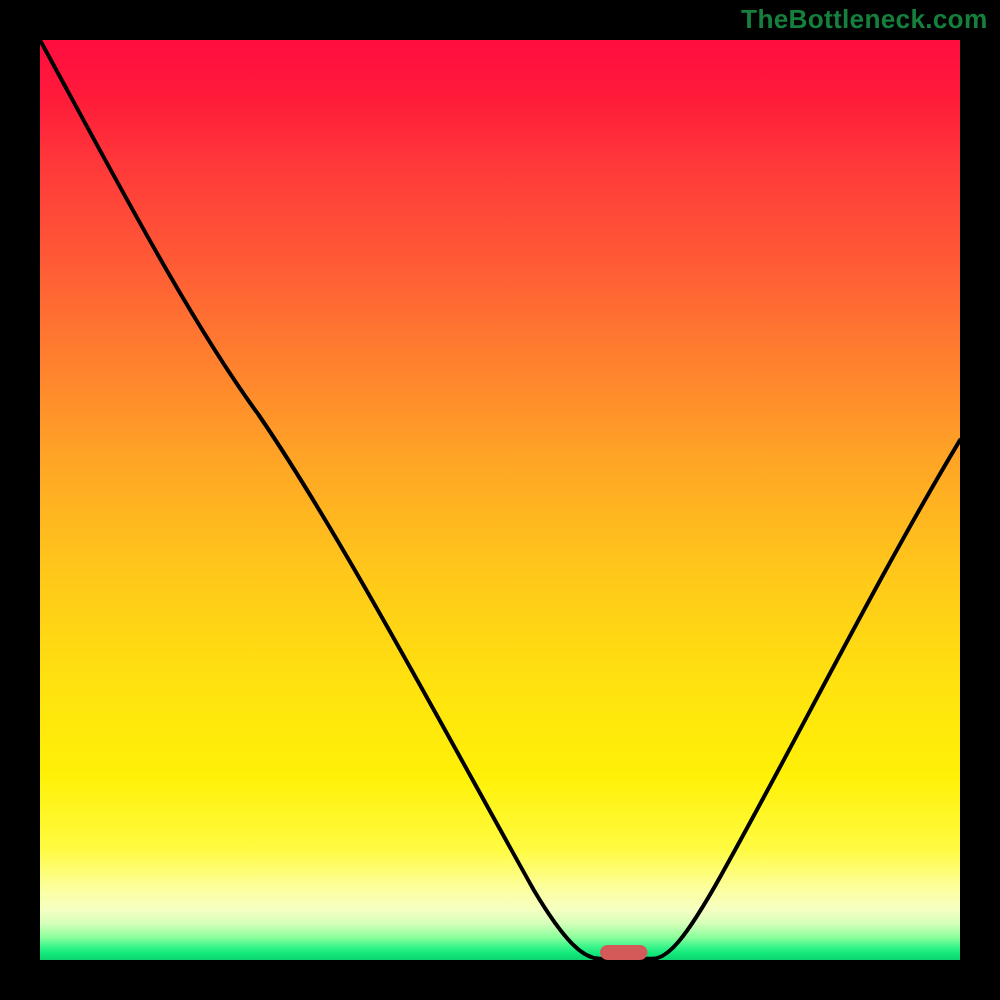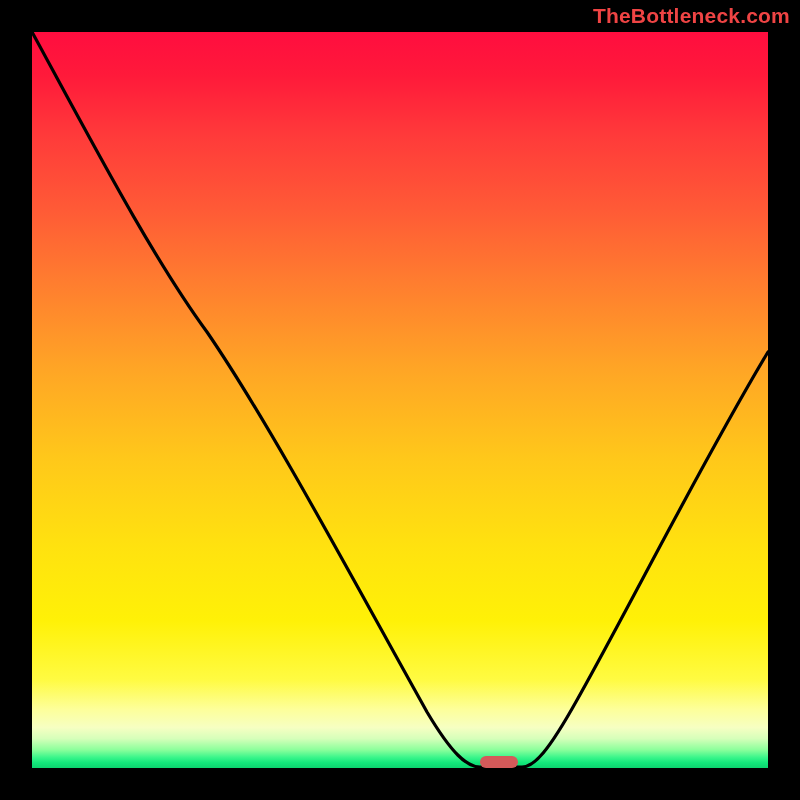--- a/index.html
+++ b/index.html
@@ -14,21 +14,21 @@
   .frame {
     position: relative;
     width: 800px;
     height: 800px;
     background: #000;
   }
   .watermark {
     position: absolute;
     top: 4px;
     right: 10px;
-    color: #ef4444;
+    color: #15803d;
     font-size: 21px;
     font-weight: 600;
     letter-spacing: 0.2px;
     z-index: 10;
   }
   .plot-area {
     position: absolute;
     left: 32px;
     top: 32px;
     width: 736px;

